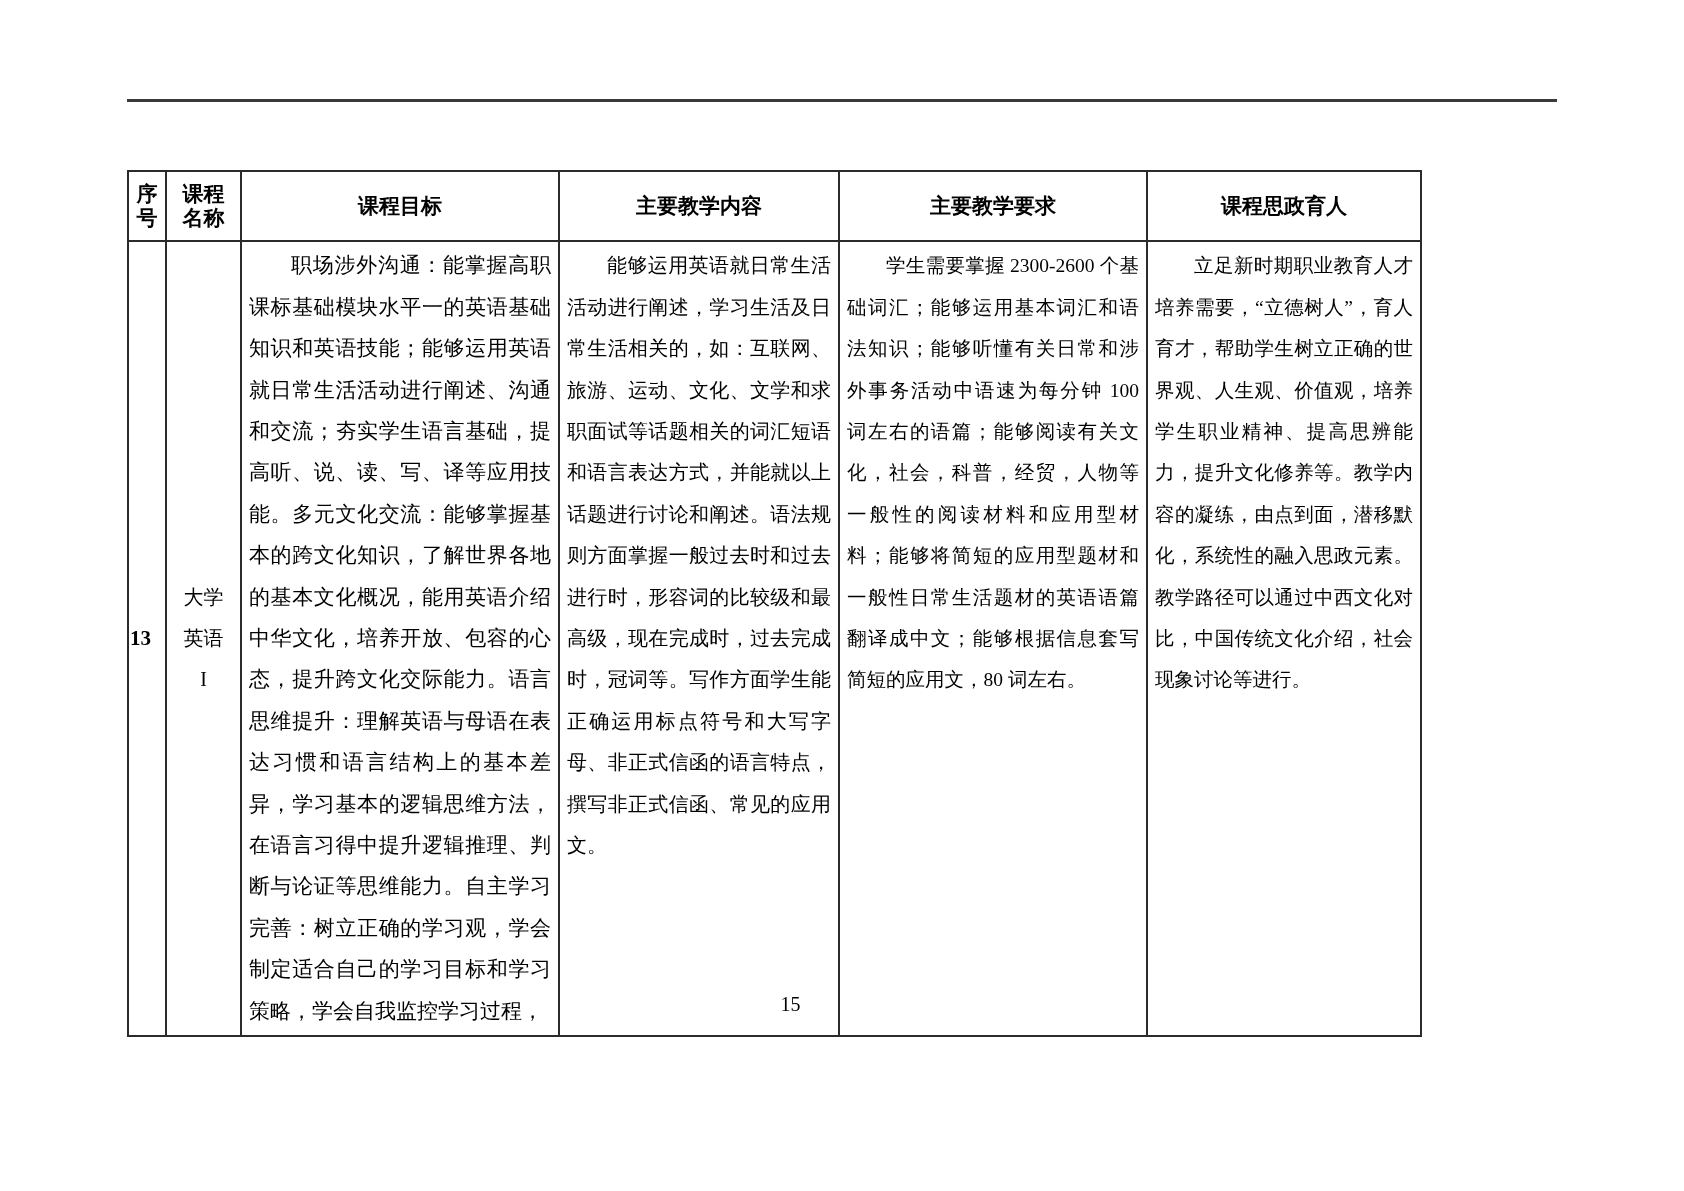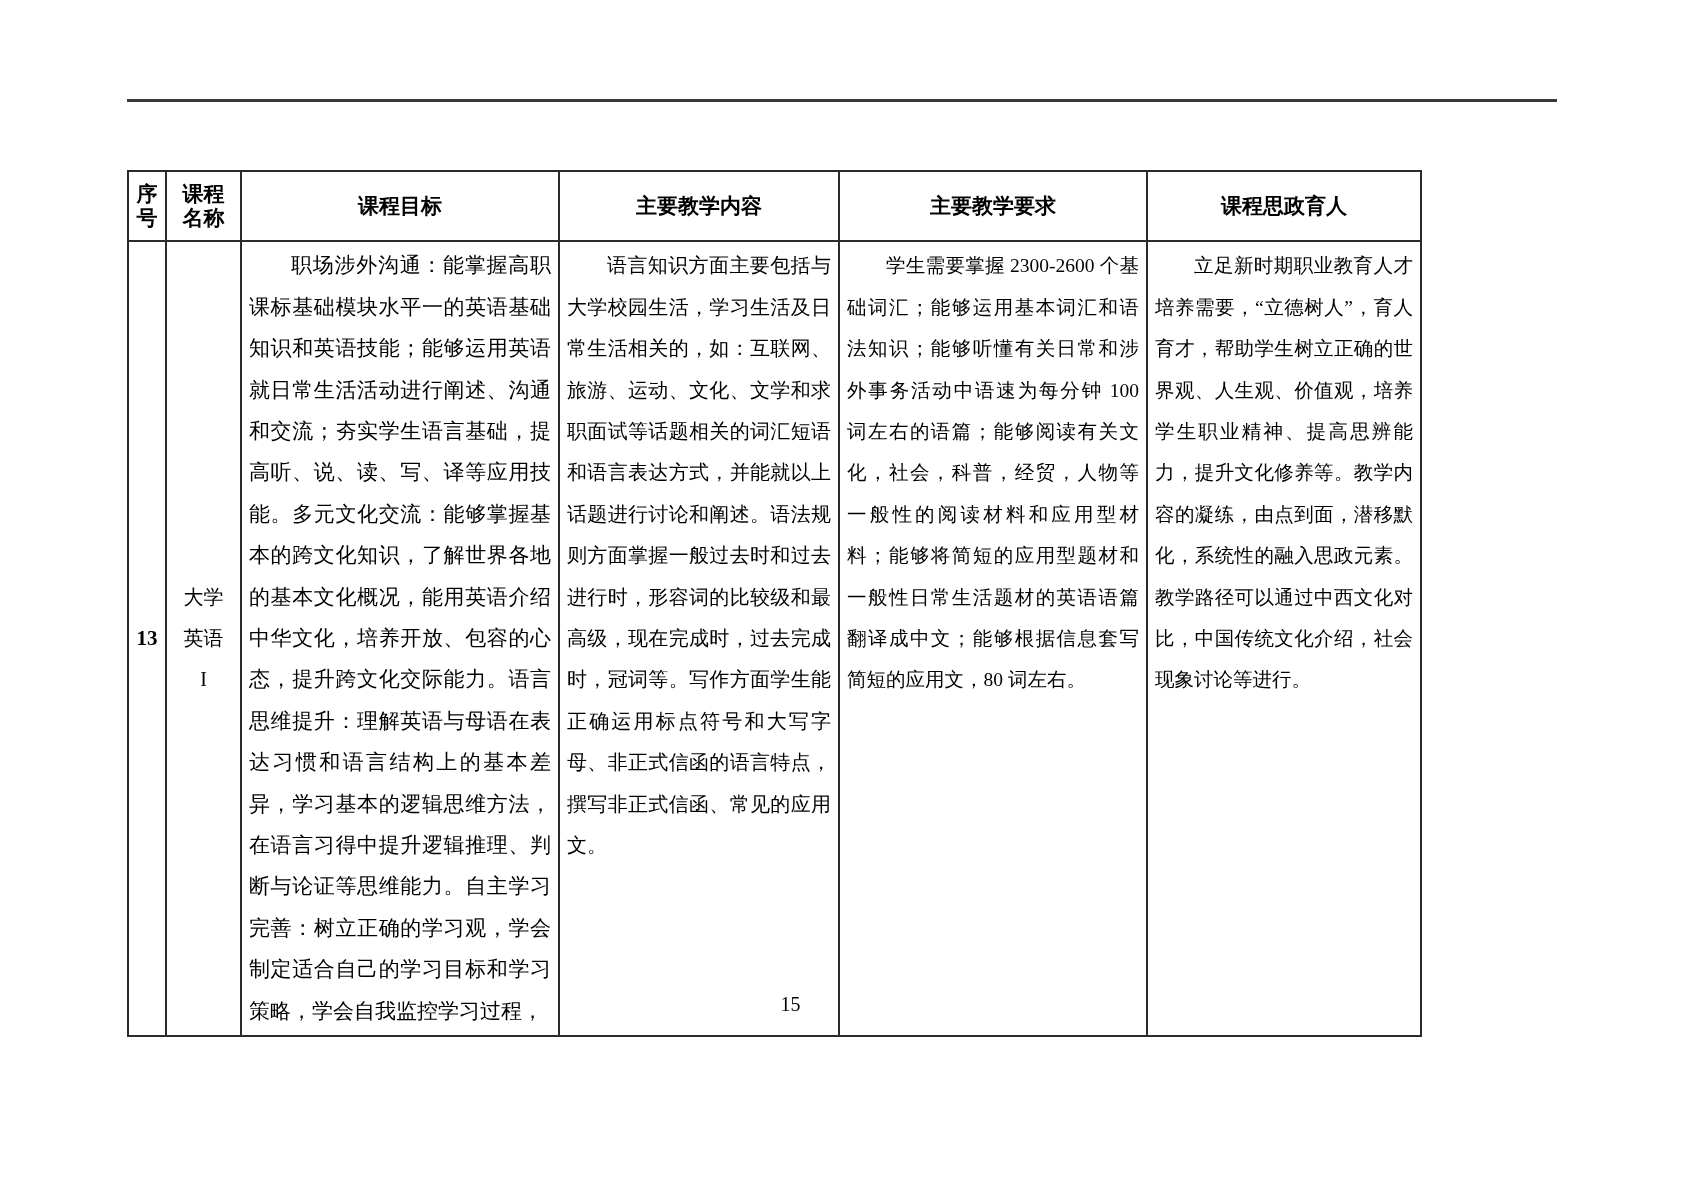--- a/index.html
+++ b/index.html
@@ -50,21 +50,21 @@
     vertical-align: middle;
     padding: 2px;
   }
   .course-table thead th.hdr-course-name {
     padding: 10px 8px;
   }
   .course-table tbody tr {
     height: 745px;
   }
   td.serial-cell {
-    text-align: center;
+    text-align: left;
     vertical-align: middle;
     font-size: 21px;
     font-weight: bold;
   }
   td.course-cell {
     text-align: center;
     vertical-align: middle;
     font-size: 20px;
     line-height: 41px;
     padding: 6px 8px;
@@ -118,21 +118,21 @@
         <th class="hdr-requirements">主要教学要求</th>
         <th class="hdr-ideological">课程思政育人</th>
       </tr>
     </thead>
     <tbody>
       <tr>
         <td class="serial-cell">13</td>
         <td class="course-cell">大学英语
 I</td>
         <td class="text-cell col-objectives">职场涉外沟通：能掌握高职课标基础模块水平一的英语基础知识和英语技能；能够运用英语就日常生活活动进行阐述、沟通和交流；夯实学生语言基础，提高听、说、读、写、译等应用技能。多元文化交流：能够掌握基本的跨文化知识，了解世界各地的基本文化概况，能用英语介绍中华文化，培养开放、包容的心态，提升跨文化交际能力。语言思维提升：理解英语与母语在表达习惯和语言结构上的基本差异，学习基本的逻辑思维方法，在语言习得中提升逻辑推理、判断与论证等思维能力。自主学习完善：树立正确的学习观，学会制定适合自己的学习目标和学习策略，学会自我监控学习过程，</td>
-        <td class="text-cell col-content">语言知识方面主要包括与大学校园生活，学习生活及日常生活相关的，如：互联网、旅游、运动、文化、文学和求职面试等话题相关的词汇短语和语言表达方式，并能就以上话题进行讨论和阐述。语法规则方面掌握一般过去时和过去进行时，形容词的比较级和最高级，现在完成时，过去完成时，冠词等。写作方面学生能正确运用标点符号和大写字母、非正式信函的语言特点，撰写非正式信函、常见的应用文。</td>
+        <td class="text-cell col-content">能够运用英语就日常生活活动进行阐述，学习生活及日常生活相关的，如：互联网、旅游、运动、文化、文学和求职面试等话题相关的词汇短语和语言表达方式，并能就以上话题进行讨论和阐述。语法规则方面掌握一般过去时和过去进行时，形容词的比较级和最高级，现在完成时，过去完成时，冠词等。写作方面学生能正确运用标点符号和大写字母、非正式信函的语言特点，撰写非正式信函、常见的应用文。</td>
         <td class="text-cell col-requirements">学生需要掌握 2300-2600 个基础词汇；能够运用基本词汇和语法知识；能够听懂有关日常和涉外事务活动中语速为每分钟 100 词左右的语篇；能够阅读有关文化，社会，科普，经贸，人物等一般性的阅读材料和应用型材料；能够将简短的应用型题材和一般性日常生活题材的英语语篇翻译成中文；能够根据信息套写简短的应用文，80 词左右。</td>
         <td class="text-cell col-ideological">立足新时期职业教育人才培养需要，“立德树人”，育人育才，帮助学生树立正确的世界观、人生观、价值观，培养学生职业精神、提高思辨能力，提升文化修养等。教学内容的凝练，由点到面，潜移默化，系统性的融入思政元素。教学路径可以通过中西文化对比，中国传统文化介绍，社会现象讨论等进行。</td>
       </tr>
     </tbody>
   </table>
 
   <div class="page-number">15</div>
 
 </div>
 

